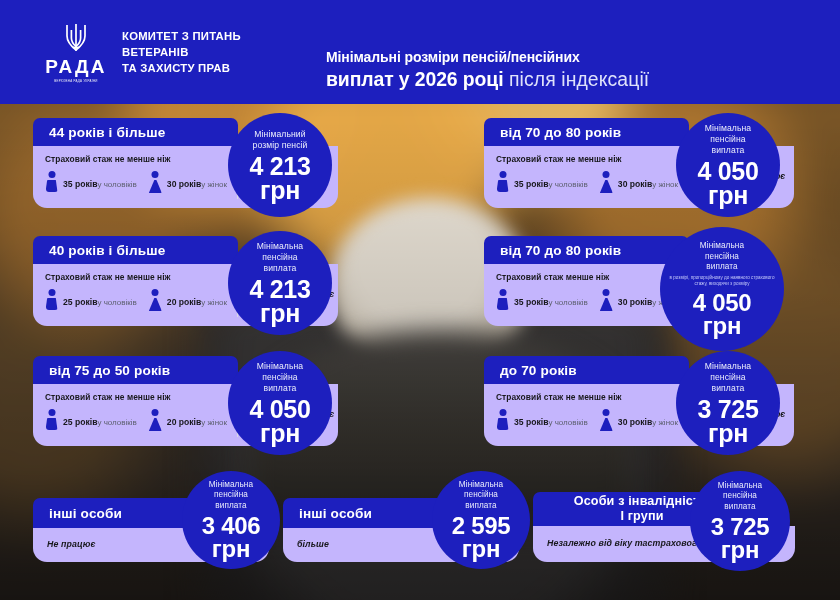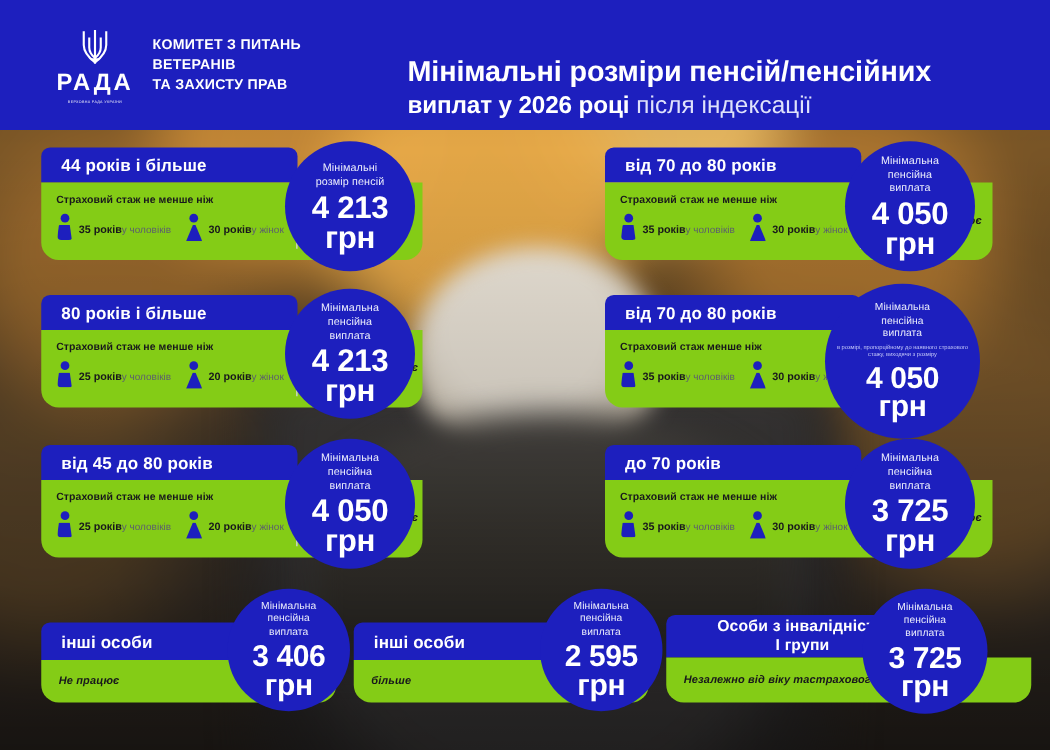--- a/index.html
+++ b/index.html
@@ -60,38 +60,38 @@
   .trident svg { display:block; }
   .rada-word { font-size:19px; font-weight:700; letter-spacing:2.2px; line-height:1; margin-top:3px; }
   .rada-sub { font-size:2.9px; letter-spacing:.3px; line-height:1.5; text-align:center; margin-top:3px; opacity:.92; }
   .committee {
     color:#fff; font-size:11.3px; font-weight:700; line-height:1.42;
     letter-spacing:.25px; text-transform:uppercase;
   }
   .committee div { white-space:nowrap; }
   #title-block { padding-left:6px; color:#fff; }
   .t-line { line-height:1.26; white-space:nowrap; }
-  .t1 { font-size:23px; font-weight:700; letter-spacing:-.1px;margin-top:36px; }
+  .t1 { font-size:14px; font-weight:700; letter-spacing:-.1px;margin-top:36px; }
   .t2 { font-size:19.4px; font-weight:700; letter-spacing:-.1px; }
   .t2 .light { font-weight:400; color:#dfe2fb; letter-spacing:.1px; }
   .t3 { font-size:17.2px; font-weight:400; color:#dfe2fb; letter-spacing:.1px; }
 
   
   #content { position:absolute; inset:0; z-index:10; }
 
   .card { position:absolute; }
   .card .head {
     position:absolute; left:0; top:0; height:28px;
     background:#1d1fbe; border-radius:7px 7px 0 0;
     display:flex; align-items:center; padding-left:16px;
     color:#fff; font-size:13.6px; font-weight:700; letter-spacing:.15px; white-space:nowrap;
   }
   .card .body {
     position:absolute; left:0; top:28px; height:62px;
-    background:#84cc16; border-radius:0 0 14px 14px;
+    background:#c4b5fd; border-radius:0 0 14px 14px;
     display:flex; align-items:stretch;
   }
   .card.bottom .head { height:30px; border-radius:7px 7px 0 0; }
   .card.bottom .body { top:30px; height:34px; border-radius:0 0 14px 14px; }
 
   .stage {
     flex:0 0 auto; padding:8px 10px 0 12px; position:relative;
   }
   .stage-label {
     font-size:8.4px; font-weight:700; color:#18181c; letter-spacing:.05px; white-space:nowrap;
@@ -212,28 +212,28 @@
           </div>
         </div>
         <div class="divider"></div>
         <div class="status">
           <span style="display:block">Не працює</span>
         </div>
       </div>
     </div>
     <div class="badge" style="left: 228px; top: 113px; width: 104px; height: 104px;">
       <div class="cap">
-        <span style="display:block">Мінімальні</span>
+        <span style="display:block">Мінімальний</span>
         <span style="display:block">розмір пенсій</span>
       </div>
       <div class="amount">4 213</div>
       <div class="unit">грн</div>
     </div>
     <div class="card" style="left: 33px; top: 236px;">
-      <div class="head" style="width:205px">80 років і більше</div>
+      <div class="head" style="width:205px">40 років і більше</div>
       <div class="body" style="width:305px">
         <div class="stage">
           <div class="stage-label">Страховий стаж не менше ніж</div>
           <div class="persons">
             <div class="person">
               <span class="fig male">
                 <span class="head-dot"></span>
                 <span class="torso"></span>
               </span>
               <span class="p-text"><span class="p-years">25 років</span><span class="p-who">у чоловіків</span></span>
@@ -257,21 +257,21 @@
     <div class="badge" style="left: 228px; top: 231px; width: 104px; height: 104px;">
       <div class="cap">
         <span style="display:block">Мінімальна</span>
         <span style="display:block">пенсійна</span>
         <span style="display:block">виплата</span>
       </div>
       <div class="amount">4 213</div>
       <div class="unit">грн</div>
     </div>
     <div class="card" style="left: 33px; top: 356px;">
-      <div class="head" style="width:205px">від 45 до 80 років</div>
+      <div class="head" style="width:205px">від 75 до 50 років</div>
       <div class="body" style="width:305px">
         <div class="stage">
           <div class="stage-label">Страховий стаж не менше ніж</div>
           <div class="persons">
             <div class="person">
               <span class="fig male">
                 <span class="head-dot"></span>
                 <span class="torso"></span>
               </span>
               <span class="p-text"><span class="p-years">25 років</span><span class="p-who">у чоловіків</span></span>
@@ -452,21 +452,21 @@
         <span style="display:block">виплата</span>
       </div>
       <div class="amount">2 595</div>
       <div class="unit">грн</div>
     </div>
     <div class="card bottom" style="left: 533px; top: 492px;">
       <div class="head" style="width:218px;height:34px;flex-direction:column;align-items:center;justify-content:center;padding-left:0;line-height:1.2;font-size:12.6px;">
         <span style="display:block">Особи з інвалідністю</span>
         <span style="display:block">I групи</span>
       </div>
-      <div class="body" style="width:292px;top:34px;height:36px">
+      <div class="body" style="width:262px;top:34px;height:36px">
         <div class="status">
           <span style="display:block">Незалежно від віку та</span>
           <span style="display:block">страхового стажу</span>
         </div>
       </div>
     </div>
     <div class="badge small" style="left: 690px; top: 471px; width: 100px; height: 100px;">
       <div class="cap">
         <span style="display:block">Мінімальна</span>
         <span style="display:block">пенсійна</span>

